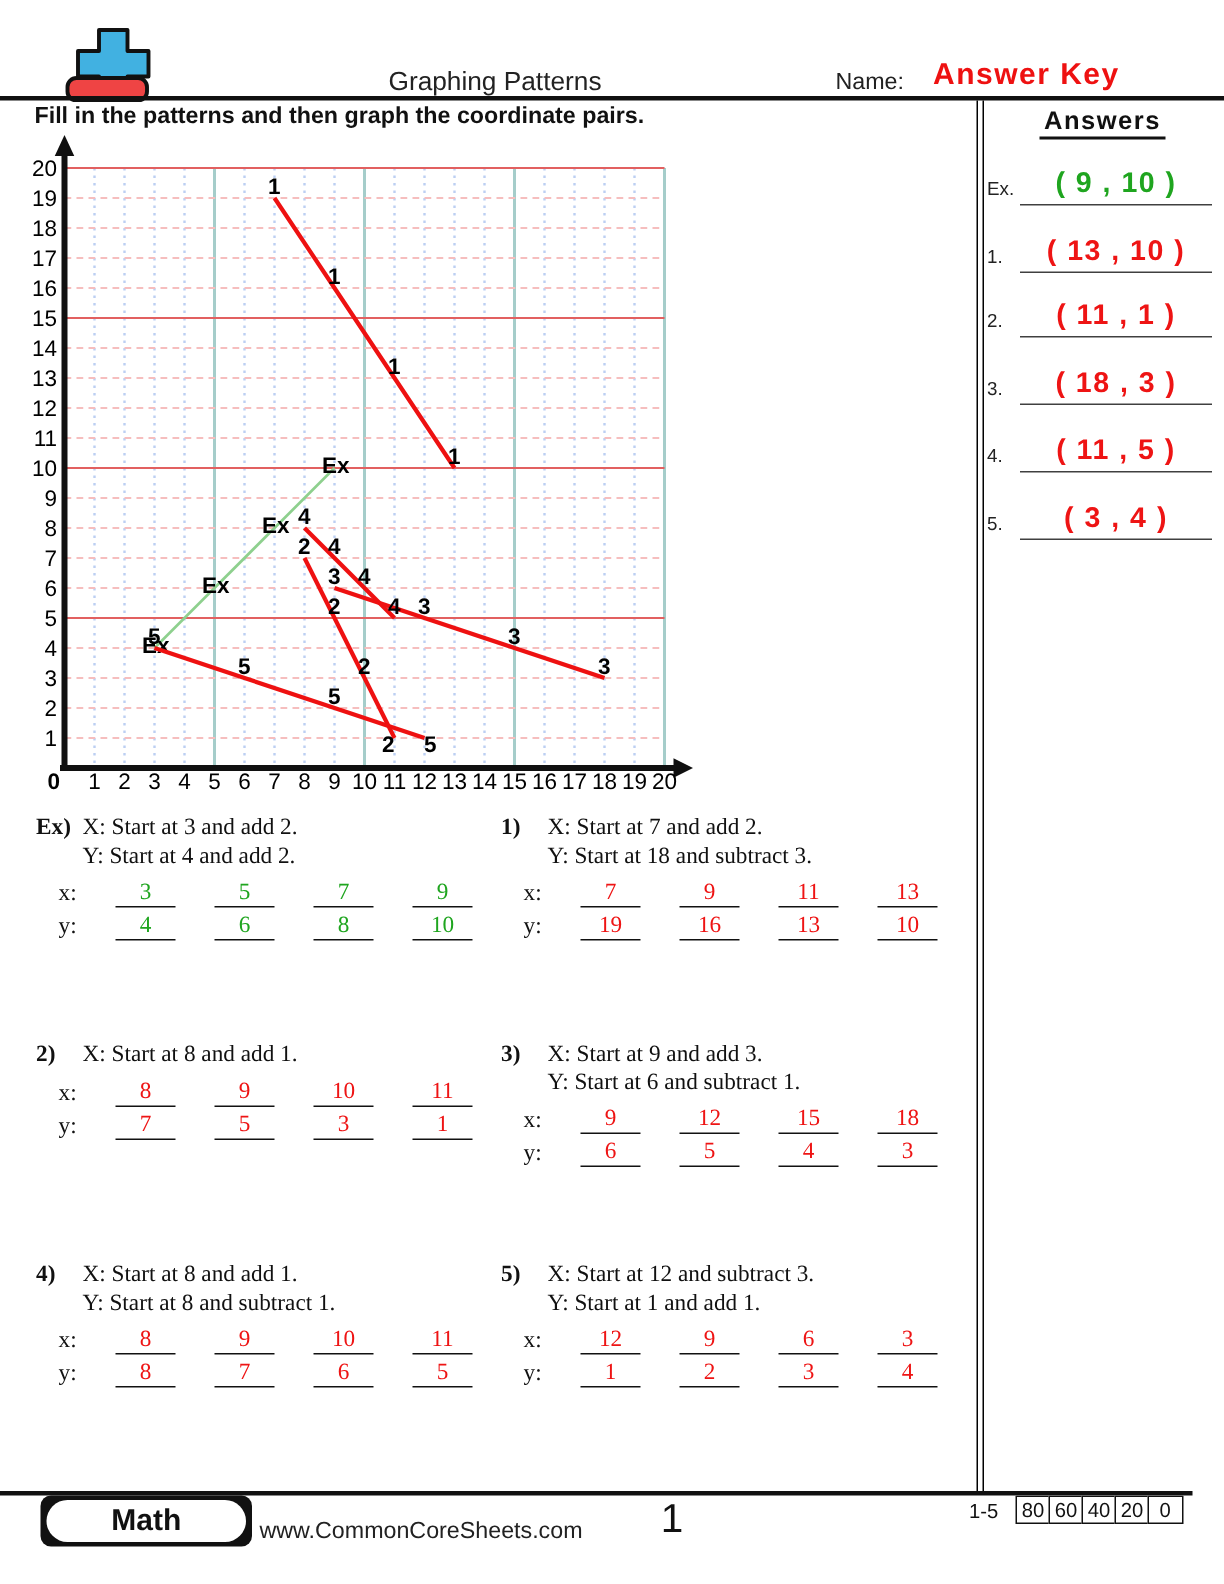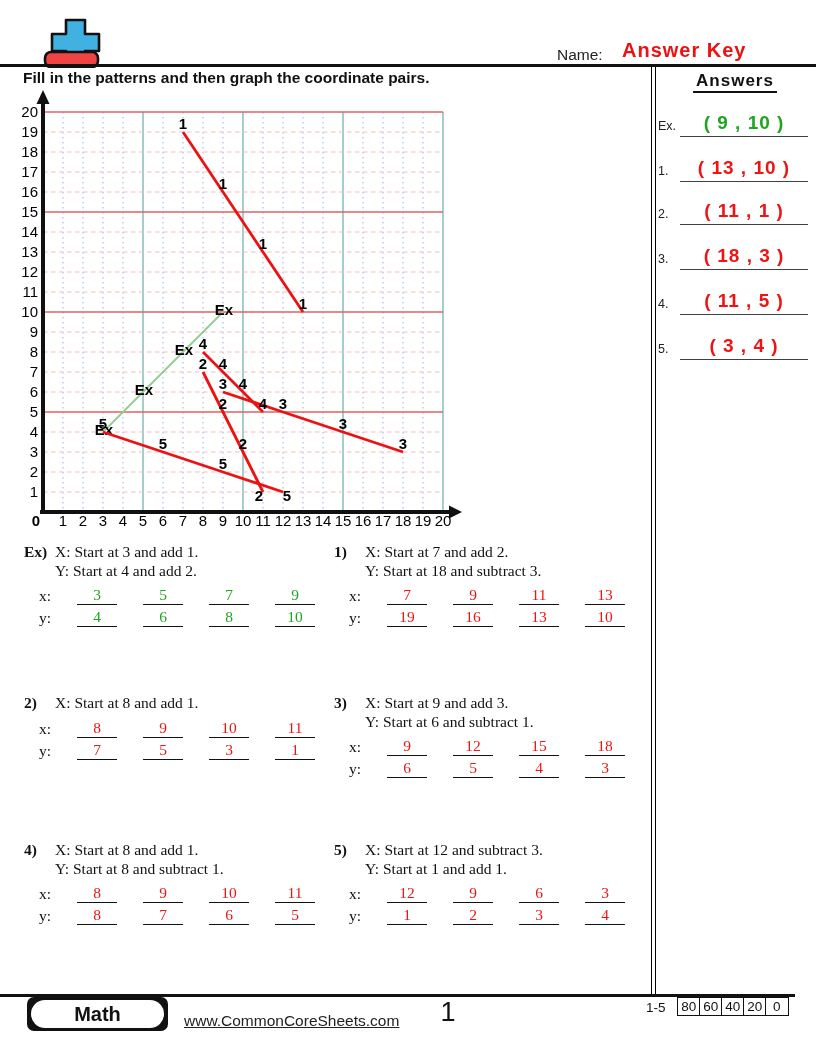--- a/index.html
+++ b/index.html
@@ -39,39 +39,40 @@
         text-align:center;font-size:15.5px;line-height:17px;padding-bottom:1px;}
   .problem .cell:first-of-type{margin-left:-5px;}
   .problem.col-right .cell:first-of-type{margin-left:21px;}
   
   .footer-rule{position:absolute;left:0;top:994px;width:795px;height:2.5px;background:#111;}
   .badge{position:absolute;left:27px;top:997px;width:141px;height:34px;background:#111;
          border-radius:7px;}
   .badge-inner{position:absolute;left:4px;top:3px;right:4px;bottom:3px;background:#fff;
                border-radius:15px;display:flex;align-items:center;justify-content:center;
                font-size:20px;font-weight:bold;}
-  .website{position:absolute;left:184px;top:1012px;font-size:15.5px;color:#222;text-decoration:underline;}
+  .website{position:absolute;left:173px;top:1012px;font-size:15.5px;color:#222;}
   .page-number{position:absolute;left:398px;top:997px;width:100px;text-align:center;
                font-size:27px;font-weight:400;}
   .score-label{position:absolute;left:646px;top:1000px;font-size:13.5px;}
   .score-table{position:absolute;left:677px;top:997px;display:flex;}
   .score-box{width:21.5px;height:17px;border:1.5px solid #111;margin-left:-1.5px;
              background:#fff;display:flex;align-items:center;justify-content:center;
              font-size:13.5px;}
   .score-box:first-child{margin-left:0;}
 </style>
 </head>
 <body>
 
 <div class="page">
 
   <svg class="logo-svg" width="62" height="52" viewBox="0 0 62 52">
     <path d="M24,4 h19 v14 h14 v17 h-14 v13 h-19 v-13 h-14 v-17 h14 z" fill="#41b1e1" stroke="#111" stroke-width="2.6" stroke-linejoin="round"></path>
     <rect x="3" y="36" width="53" height="15" rx="6" fill="#ef4444" stroke="#111" stroke-width="2.6"></rect>
   </svg>
+  <div class="header-title">Graphing Patterns</div>
   <div class="name-label">Name:</div>
   <div class="answer-key" style="color: rgb(238, 17, 17);">Answer Key</div>
   <div class="header-rule"></div>
   <div class="instruction">Fill in the patterns and then graph the coordinate pairs.</div>
 
   <svg class="graph" width="470" height="452" viewBox="0 0 470 452">
       <line x1="63" y1="24" x2="63" y2="424" stroke="#bccff2" stroke-width="1.6" stroke-dasharray="1.6 3.4"></line>
       <line x1="83" y1="24" x2="83" y2="424" stroke="#bccff2" stroke-width="1.6" stroke-dasharray="1.6 3.4"></line>
       <line x1="103" y1="24" x2="103" y2="424" stroke="#bccff2" stroke-width="1.6" stroke-dasharray="1.6 3.4"></line>
       <line x1="123" y1="24" x2="123" y2="424" stroke="#bccff2" stroke-width="1.6" stroke-dasharray="1.6 3.4"></line>
@@ -216,21 +217,21 @@
       <div class="ans-entry" style="top: 326px;">
         <span class="ans-label">5.</span>
         <span class="ans-value" style="color: rgb(238, 20, 20);">( 3 , 4 )</span>
       </div>
     </div>
 
   <div id="problems">
       <div class="problem" style="left: 24px; top: 543px;">
         <span class="pnum">Ex)</span>
         <div class="pbody">
-          <div class="pline">X: Start at 3 and add 1.</div>
+          <div class="pline">X: Start at 3 and add 2.</div>
           <div class="pline">Y: Start at 4 and add 2.</div>
           <div class="vrow xrow">
             <span class="axis-l">x:</span>
             <span class="cell" style="color: rgb(31, 165, 31);">3</span>
             <span class="cell" style="color: rgb(31, 165, 31);">5</span>
             <span class="cell" style="color: rgb(31, 165, 31);">7</span>
             <span class="cell" style="color: rgb(31, 165, 31);">9</span>
           </div>
           <div class="vrow yrow">
             <span class="axis-l">y:</span>

